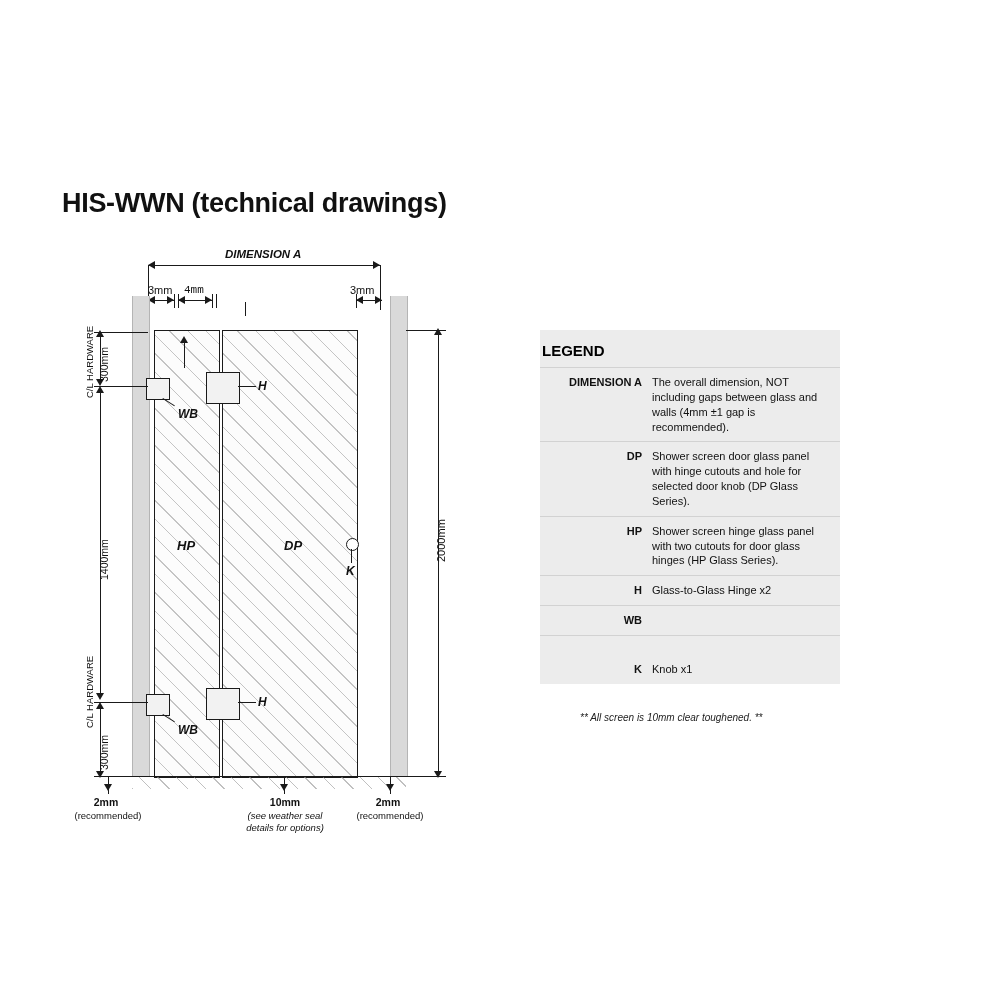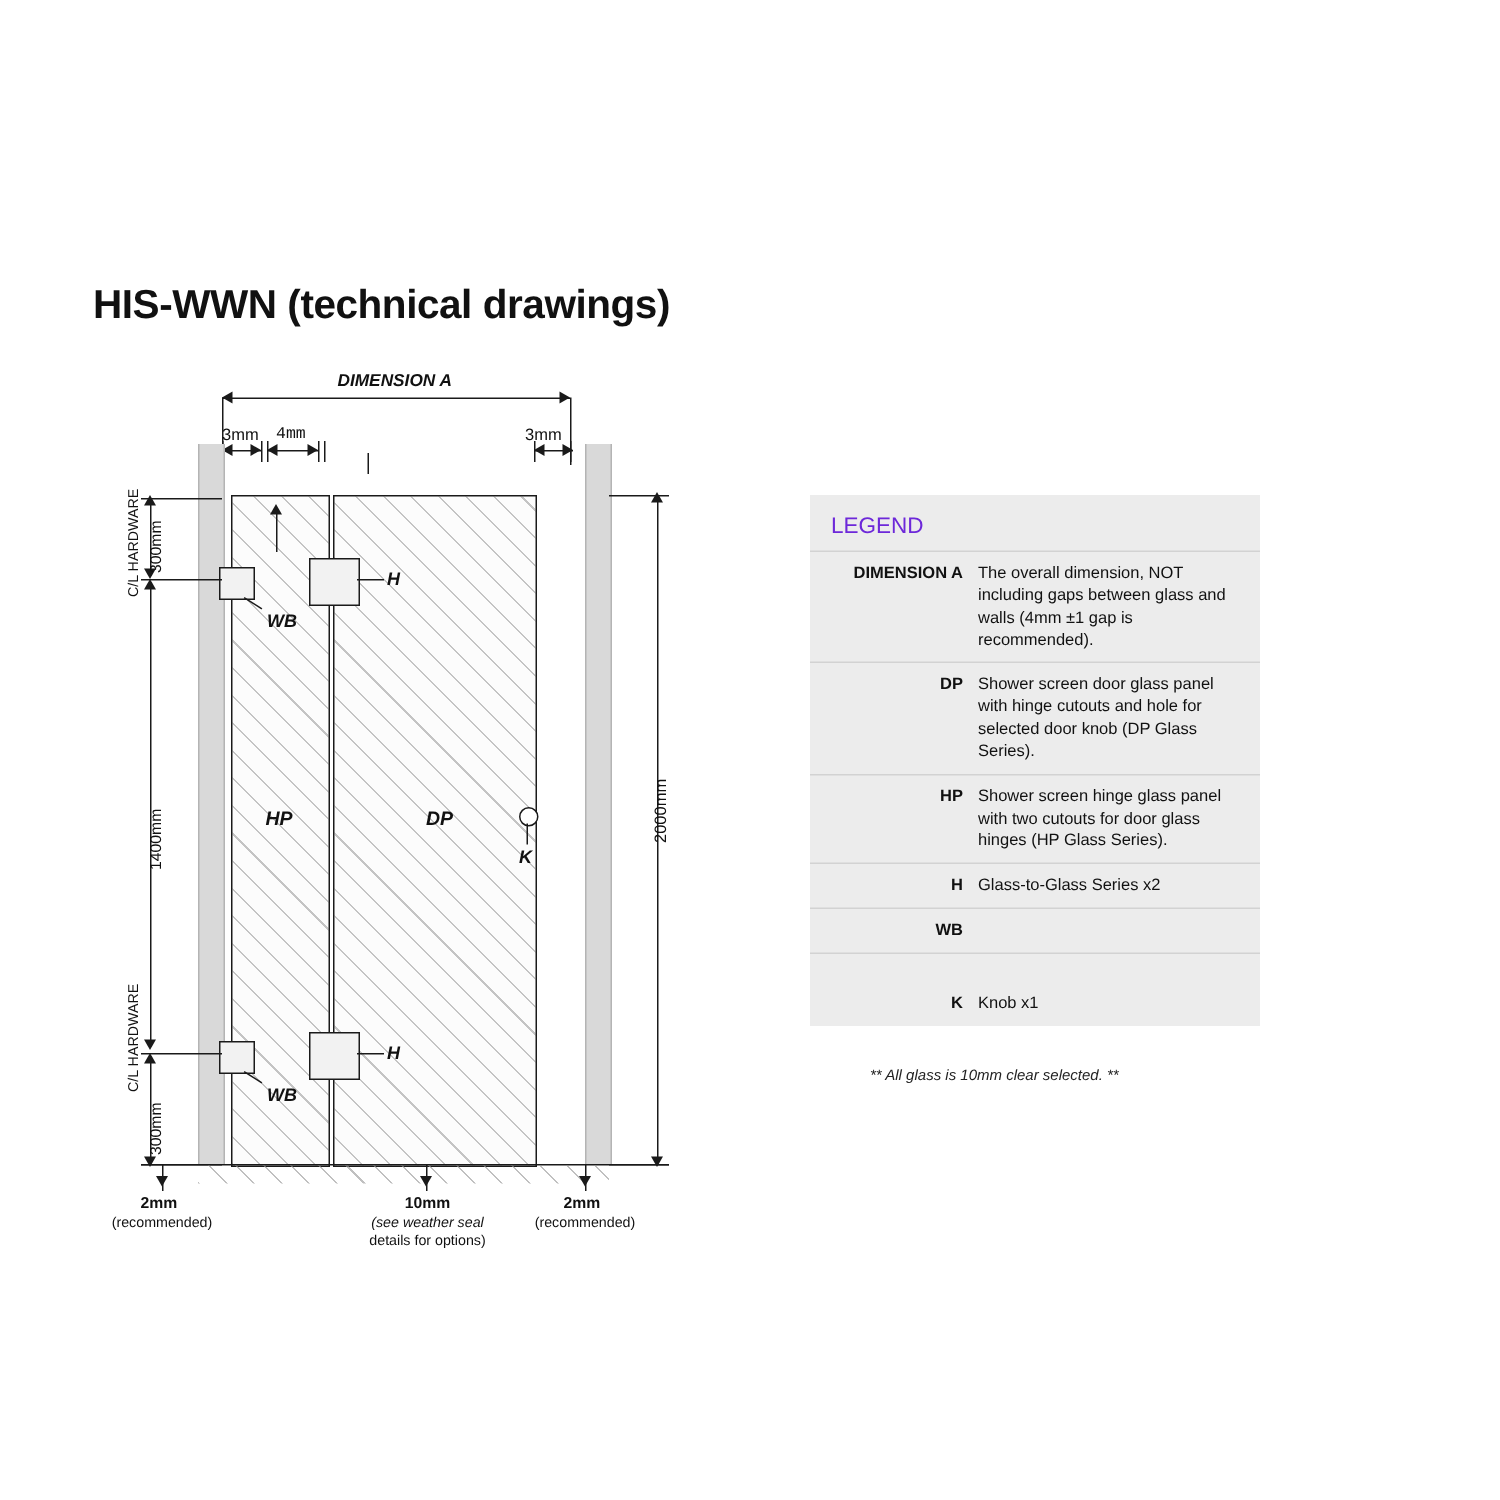--- a/index.html
+++ b/index.html
@@ -113,23 +113,23 @@
   
   #legend {
     position: absolute;
     left: 540px;
     top: 330px;
     width: 300px;
     background: #ececec;
   }
   #legend .legend-title {
     font-size: 15px;
-    font-weight: normal;
-    padding: 12px 14px 8px 14px;
-    color: #6d28d9;
+    font-weight: bold;
+    padding: 12px 14px 8px 2px;
+    color: #000000;
   }
   .legend-row {
     display: flex;
     padding: 7px 10px 7px 10px;
     border-top: 1px solid #d2d2d2;
     align-items: flex-start;
   }
   .legend-row .key {
     flex: 0 0 92px;
     text-align: right;
@@ -258,21 +258,21 @@
   <div class="arrowhead ah-down" style="left:44px; top:534px;"></div>
   <div class="arrowhead ah-down" style="left:220px; top:534px;"></div>
   <div class="arrowhead ah-down" style="left:326px; top:534px;"></div>
   <div class="line vline" style="left:224px; top:526px; height:18px;"></div>
 
   <div class="ticknote" style="left:14px; top:546px; width:64px; font-weight:bold;">2mm</div>
   <div class="ticknote" style="left:6px; top:560px; width:84px; font-size:9.5px;">(recommended)</div>
 
   <div class="ticknote" style="left:192px; top:546px; width:66px; font-weight:bold;">10mm</div>
   <div class="ticknote" style="left:172px; top:560px; width:106px; font-size:9.5px; font-style:italic;">(see weather seal</div>
-  <div class="ticknote" style="left:172px; top:572px; width:106px; font-size:9.5px; ">details for options)</div>
+  <div class="ticknote" style="left:172px; top:572px; width:106px; font-size:9.5px; font-style:italic;">details for options)</div>
 
   <div class="ticknote" style="left:296px; top:546px; width:64px; font-weight:bold;">2mm</div>
   <div class="ticknote" style="left:288px; top:560px; width:84px; font-size:9.5px;">(recommended)</div>
 </div>
 
 <div id="legend">
   <div class="legend-title">LEGEND</div>
 
   <div class="legend-row">
     <div class="key">DIMENSION A</div>
@@ -284,26 +284,26 @@
     <div class="desc">Shower screen door glass panel with hinge cutouts and hole for selected door knob (DP Glass Series).</div>
   </div>
 
   <div class="legend-row">
     <div class="key">HP</div>
     <div class="desc">Shower screen hinge glass panel with two cutouts for door glass hinges (HP Glass Series).</div>
   </div>
 
   <div class="legend-row">
     <div class="key">H</div>
-    <div class="desc">Glass-to-Glass Series x2</div>
+    <div class="desc">Glass-to-Glass Hinge x2</div>
   </div>
 
   <div class="legend-row wide">
     <div class="key">WB</div>
   </div>
 
   <div class="legend-row" style="padding-top:26px;">
     <div class="key">K</div>
     <div class="desc">Knob x1</div>
   </div>
 </div>
 
-<div class="legend-note" style="position:absolute; left:540px; top:700px; width:300px;">** All glass is 10mm clear selected. **</div>
+<div class="legend-note" style="position:absolute; left:540px; top:700px; width:300px;">** All screen is 10mm clear toughened. **</div>
 
 </body></html>

